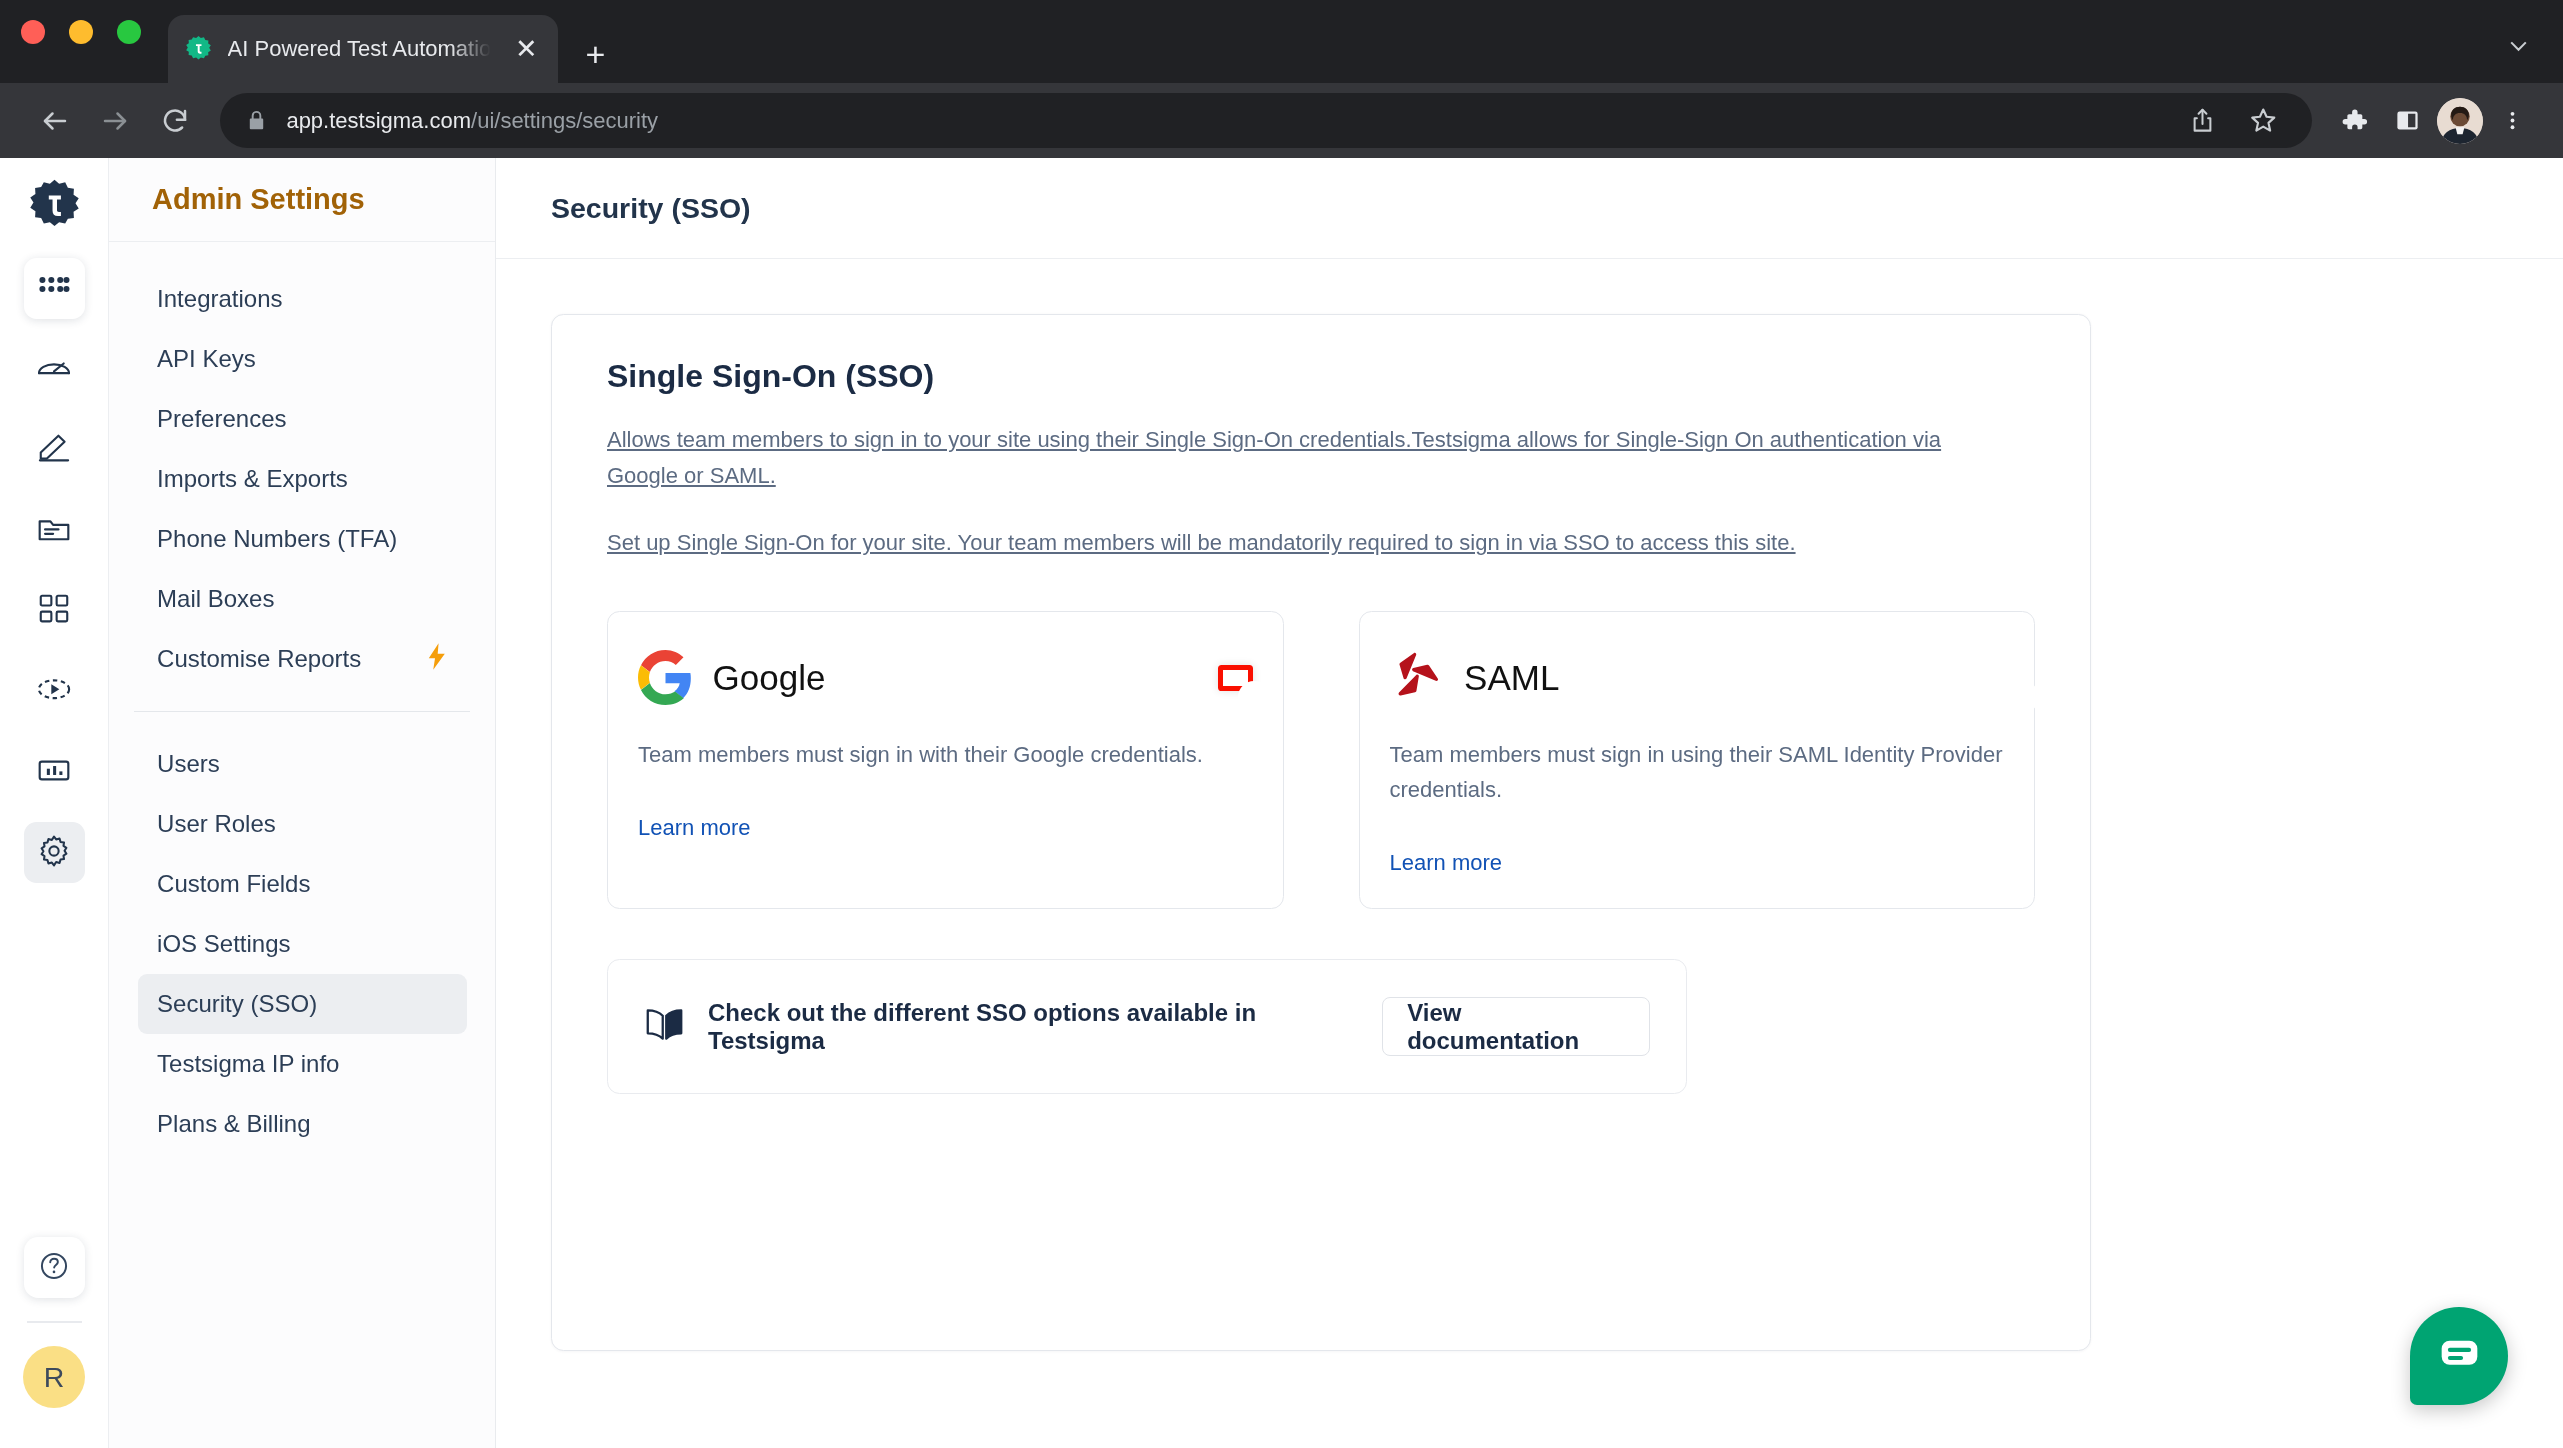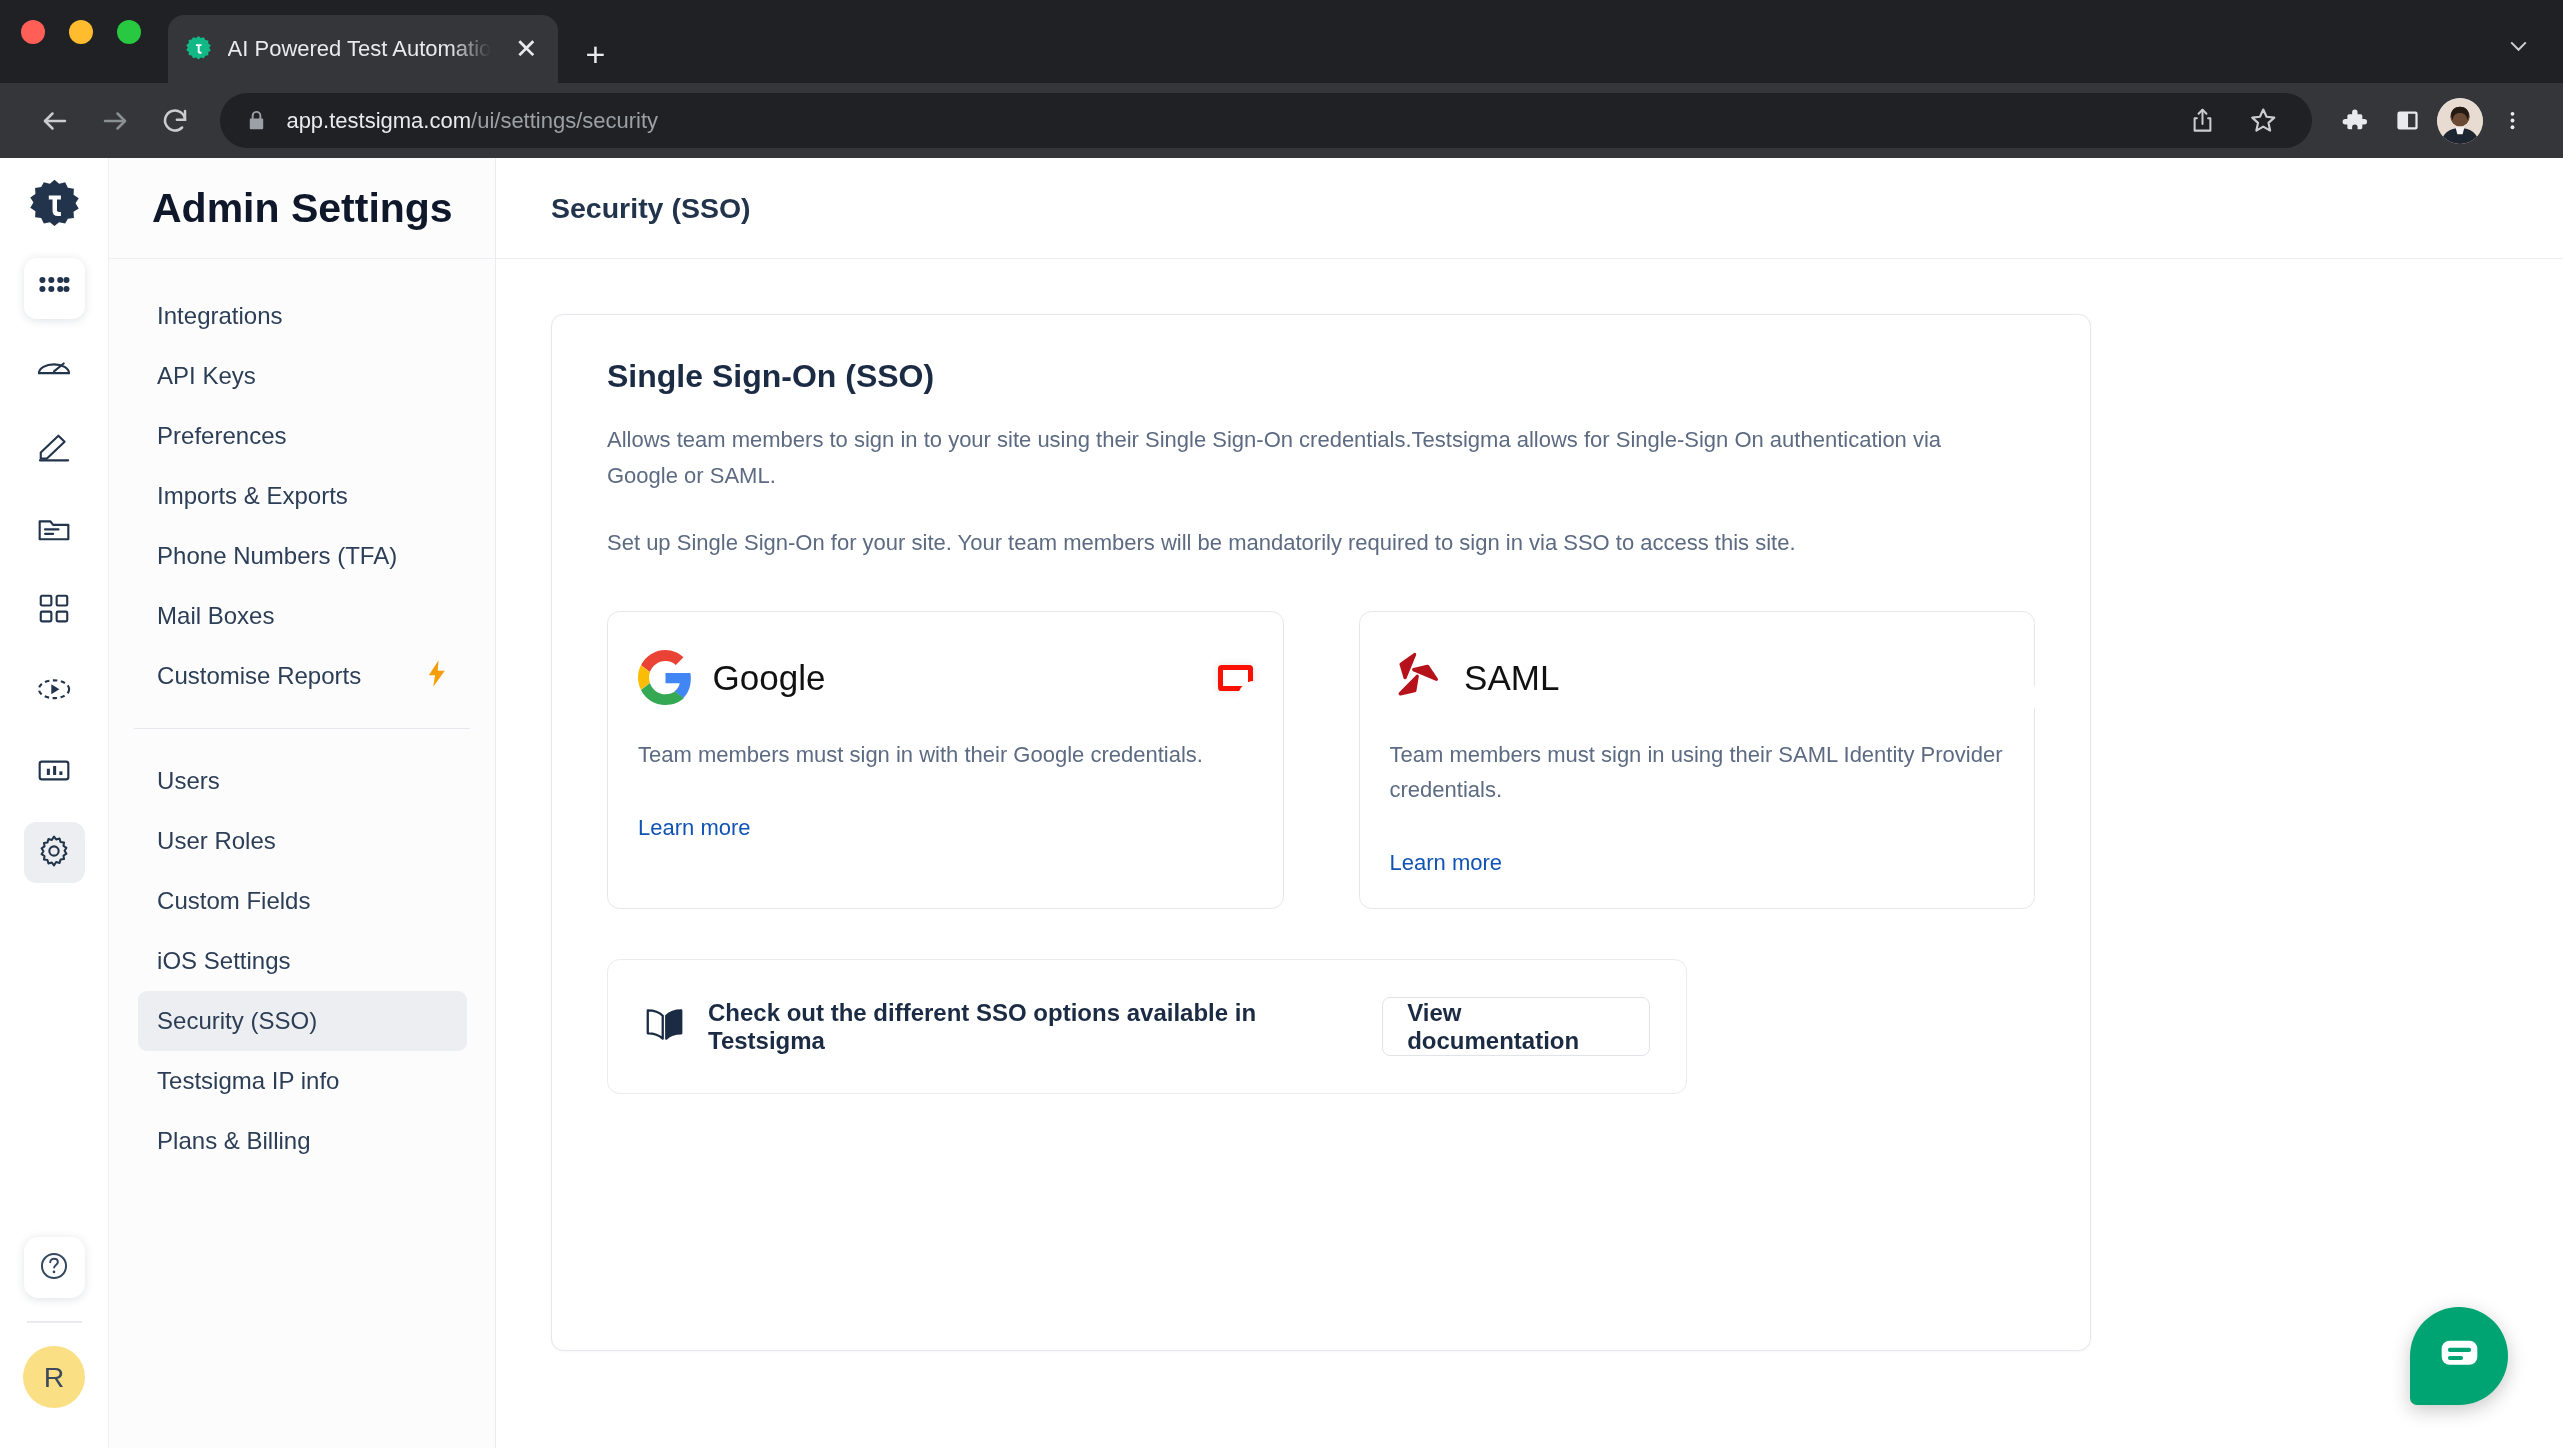--- a/index.html
+++ b/index.html
@@ -91,22 +91,22 @@
     display: flex; align-items: center; justify-content: center;
     color: #3d4a5c; font-size: 28.5px; margin-bottom: 41px; cursor: pointer;
   }
 
   
   .settings-nav {
     width: 387px; flex: 0 0 387px; background: #fcfcfd;
     border-right: 0.9px solid #e9ebee; display: flex; flex-direction: column;
   }
   .settings-title {
-    height: 101px; display: flex; align-items: center; padding-left: 43px;
-    font-size: 41px; font-weight: bold; color: #0f172a;
+    height: 84px; display: flex; align-items: center; padding-left: 43px;
+    font-size: 29px; font-weight: bold; color: #a16207;
     border-bottom: 0.9px solid #eceef1;
   }
   .nav-list { padding: 27px 28.5px 0 28.5px; }
   .nav-item {
     height: 60px; display: flex; align-items: center; padding: 0 19.6px;
     font-size: 24px; color: #2c3e56; border-radius: 9px; cursor: pointer;
   }
   .nav-item.active { background: #eceef1; }
   .nav-item .bolt { margin-left: auto; }
   .nav-sep { height: 0.9px; background: #e4e7eb; margin: 22px 25px; }
@@ -118,21 +118,21 @@
     font-size: 28.5px; font-weight: bold; color: #22344b;
     border-bottom: 0.9px solid #eceef1;
   }
   .content-body { flex: 1; padding: 55px 0 0 55px; position: relative; overflow: hidden; }
 
   .main-card {
     width: 1540px; height: 1037px; border: 0.9px solid #e4e7ec; border-radius: 12.5px;
     background: #fff; padding: 43px 55px; box-shadow: 0 0.9px 2.7px rgba(20,30,50,.04);
   }
   .sso-title { font-size: 32px; font-weight: bold; color: #1b2b44; margin-bottom: 27px; }
-  .sso-desc { font-size: 22px; color: #5c6b82; line-height: 1.62; max-width: 1406px; }
+  .sso-desc { font-size: 22px; color: #5c6b82; line-height: 1.62; max-width: 1406px; text-decoration: underline; }
   .sso-desc + .sso-desc { margin-top: 32px; }
 
   .provider-row { display: flex; gap: 75px; margin-top: 50px; }
   .provider-card {
     width: 685px; border: 0.9px solid #e4e7ec; border-radius: 12.5px; background: #fff;
     padding: 34px 30px 32px 30px; position: relative;
   }
   .provider-head { display: flex; align-items: center; height: 64px; text-align: center; }
   .provider-logo { width: 55px; height: 55px; flex: 0 0 55px; margin-right: 19.6px; }
   .provider-name { font-size: 35px; color: #111; }

